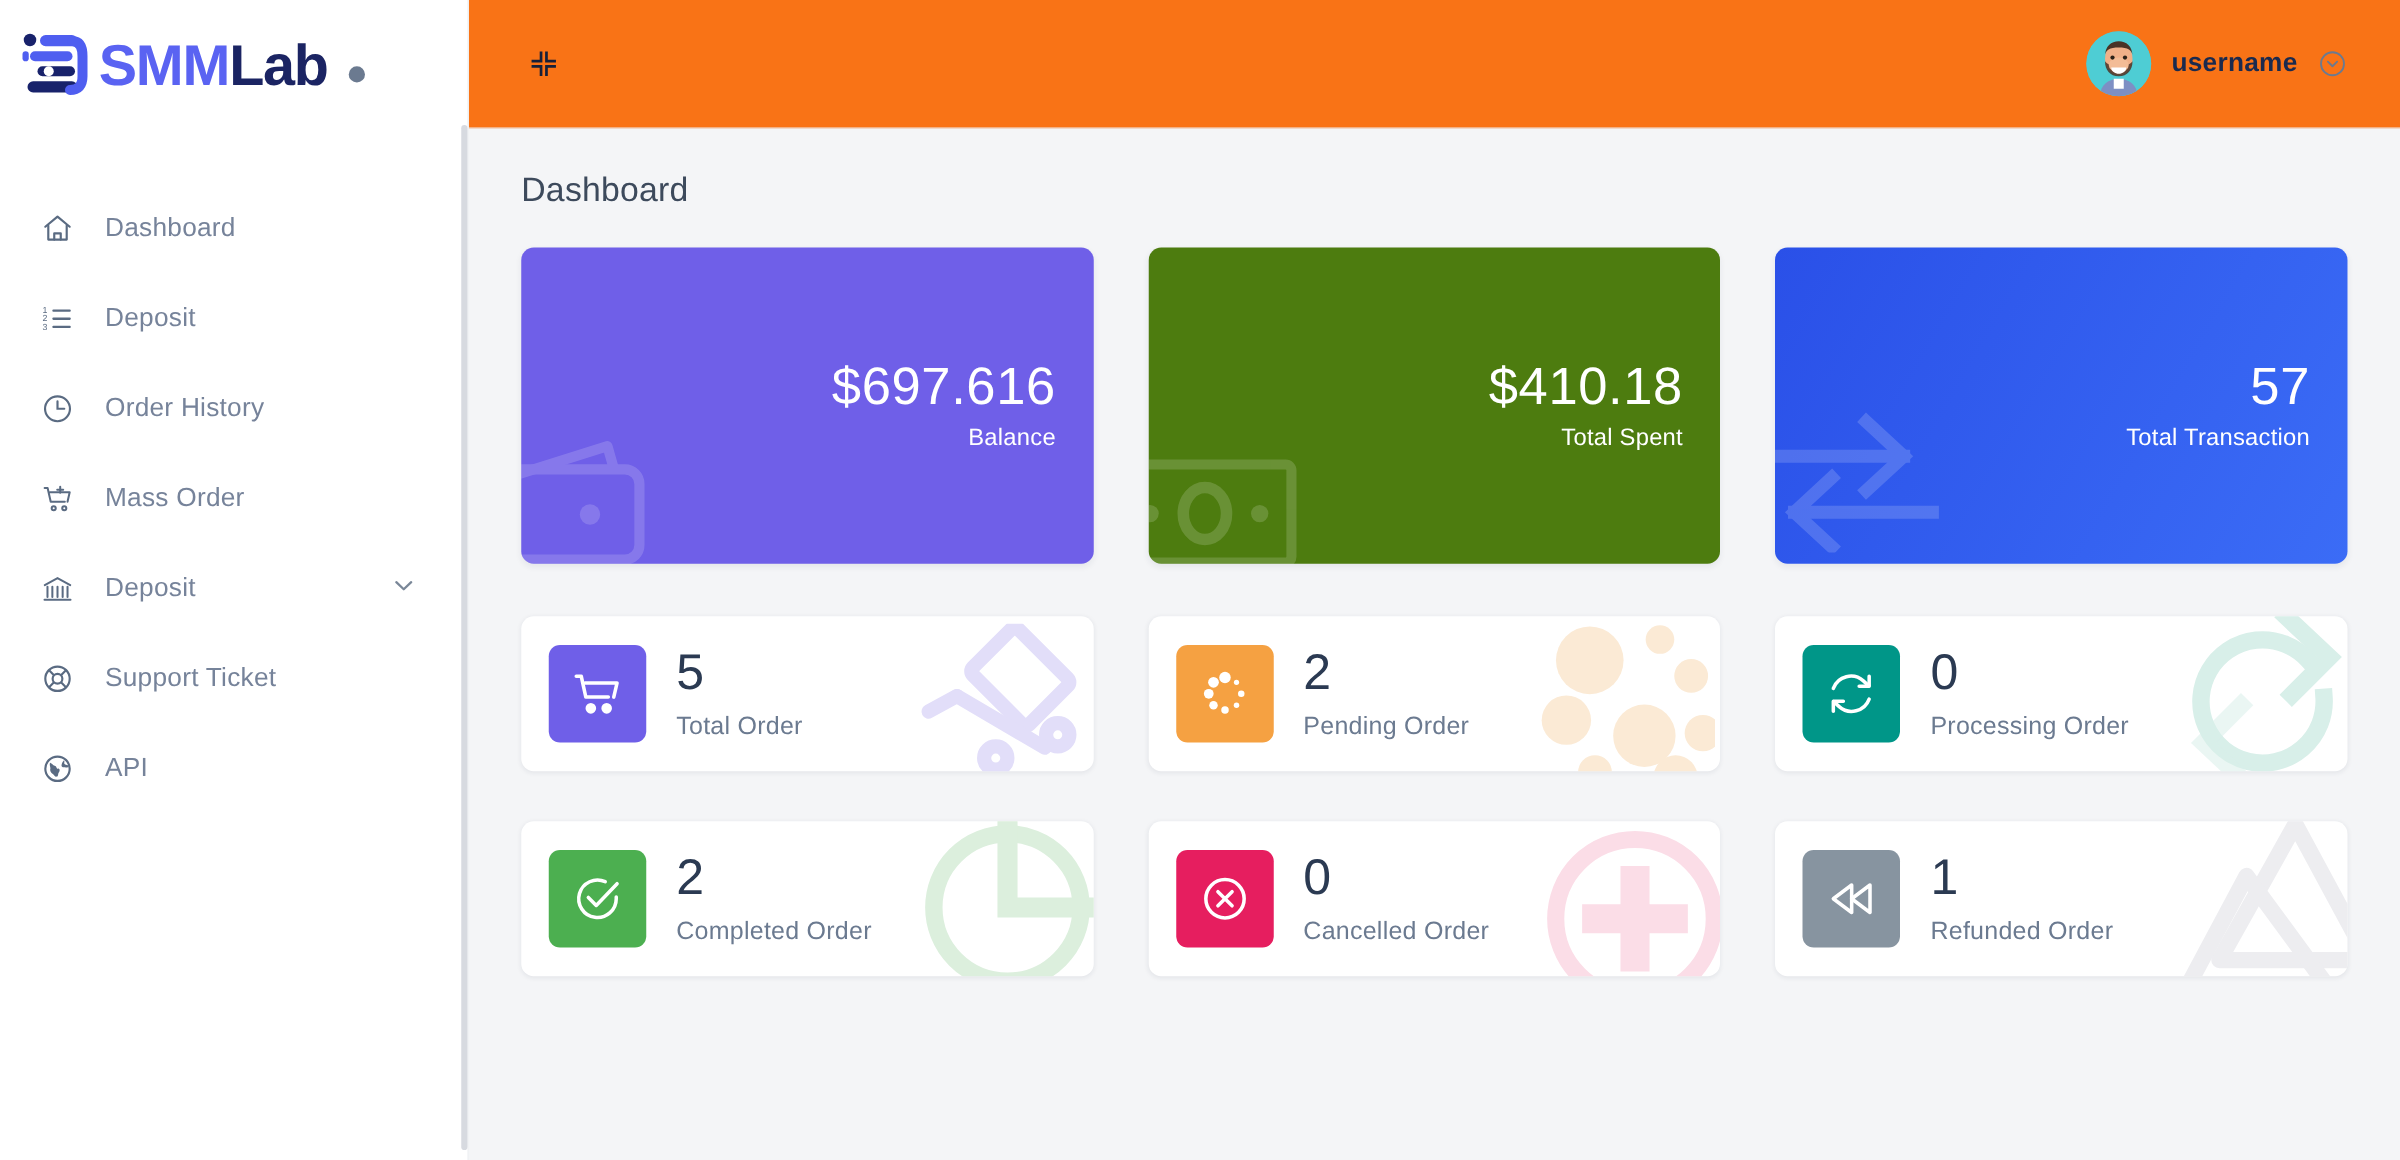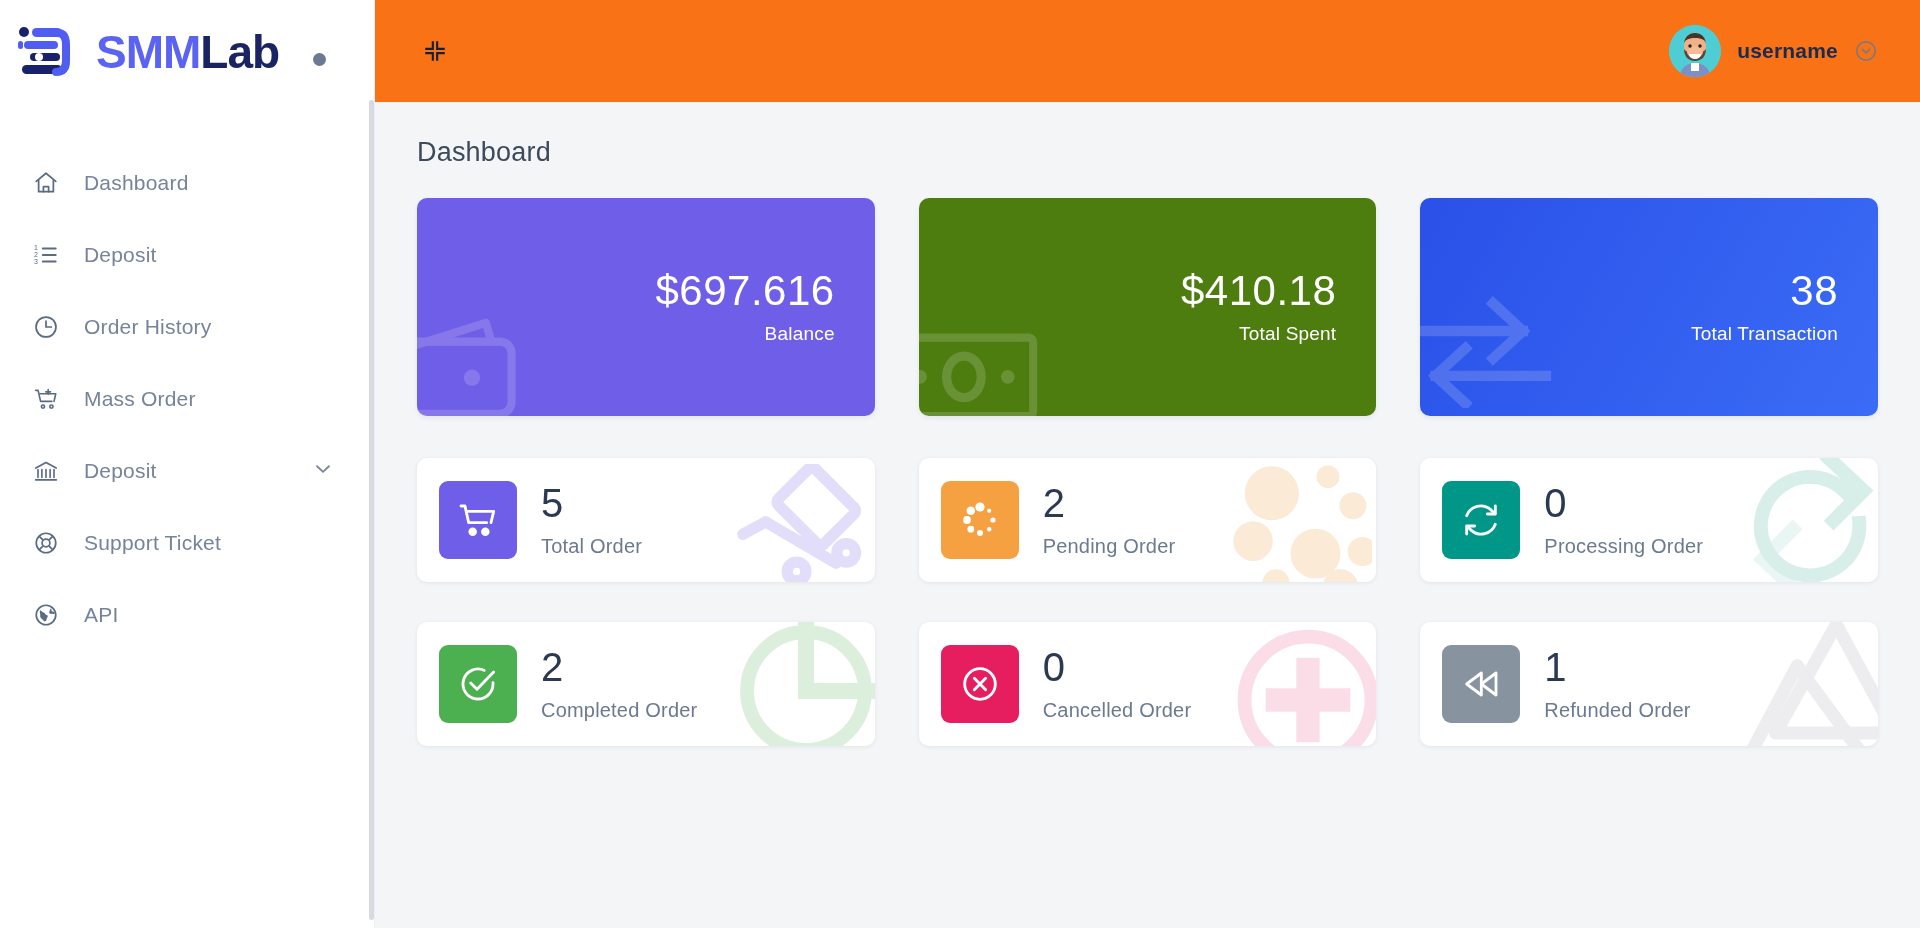--- a/index.html
+++ b/index.html
@@ -16,21 +16,21 @@
     width: 375px; height: 928px; flex: 0 0 375px;
     background: #ffffff;
     position: relative;
     border-right: 1px solid #eceef1;
   }
   .sidebar-scroll {
     position: absolute; right: 0px; top: 100px;
     width: 5px; height: 820px; background: #d7dae0; border-radius: 3px;
   }
   .logo-wrap {
-    height: 103px; display: flex; align-items: center; padding-left: 14px; gap: 20px;
+    height: 103px; display: flex; align-items: center; padding-left: 14px; gap: 3px;
   }
   .logo-mark { width: 62px; height: 62px; flex: 0 0 62px; }
   .logo-text {
     font-size: 46px; font-weight: bold; letter-spacing: -1px;
     line-height: 1; white-space: nowrap;
   }
   .logo-text .s1 { color: #5a63f2; }
   .logo-text .s2 { color: #1b2463; }
   .logo-dot {
     width: 13px; height: 13px; border-radius: 50%;
@@ -80,23 +80,23 @@
   .page-title {
     font-size: 27px; color: #3d4a5c; font-weight: normal; margin-bottom: 30px;
     letter-spacing: .2px;
   }
 
   .row { display: flex; gap: 44px; margin-bottom: 42px; }
   .row.row2 { margin-bottom: 40px; }
 
   
   .big-card {
-    flex: 1 1 0; height: 218px; border-radius: 10px; position: relative;
+    flex: 1 1 0; height: 253px; border-radius: 10px; position: relative;
     overflow: hidden; display: flex; flex-direction: column;
-    align-items: flex-end; justify-content: center; padding-right: 40px;
+    align-items: flex-end; justify-content: center; padding-right: 30px;
     color: #fff; box-shadow: 0 2px 5px rgba(30,40,70,.07);
   }
   .big-card .bc-value { font-size: 42px; font-weight: normal; line-height: 1.05; letter-spacing: .5px; }
   .big-card .bc-label { font-size: 19px; margin-top: 9px; letter-spacing: .2px; }
   .big-card .bc-watermark {
     position: absolute; left: -22px; bottom: -18px; opacity: .16; pointer-events: none;
   }
   .bc-purple { background: #6f5fe8; }
   .bc-green  { background: #4d7c0f; }
   .bc-blue   { background: linear-gradient(120deg, #2a50e8 0%, #3b6cf6 100%); }
@@ -313,21 +313,21 @@
 
         <div class="big-card bc-blue">
           <span class="bc-watermark" style="left:-10px;bottom:4px;">
             <svg viewBox="0 0 130 100" width="150" height="115" fill="none" stroke="#ffffff" stroke-width="9" stroke-linecap="square">
               <path d="M0 33h98"></path>
                 <path d="M72 9 98 33 72 57"></path>
               <path d="M118 72H22"></path>
                 <path d="M48 48 22 72 48 96"></path>
             </svg>
           </span>
-          <span class="bc-value">38</span>
+          <span class="bc-value">57</span>
           <span class="bc-label">Total Transaction</span>
         </div>
 
       </div>
 
       <div class="row row2">
 
         <div class="stat-card">
           <span class="stat-watermark" style="right:-14px;top:6px;">
             <svg viewBox="0 0 140 120" width="160" height="124" fill="none" stroke="#e2def9" stroke-width="11" stroke-linecap="round" stroke-linejoin="round">

